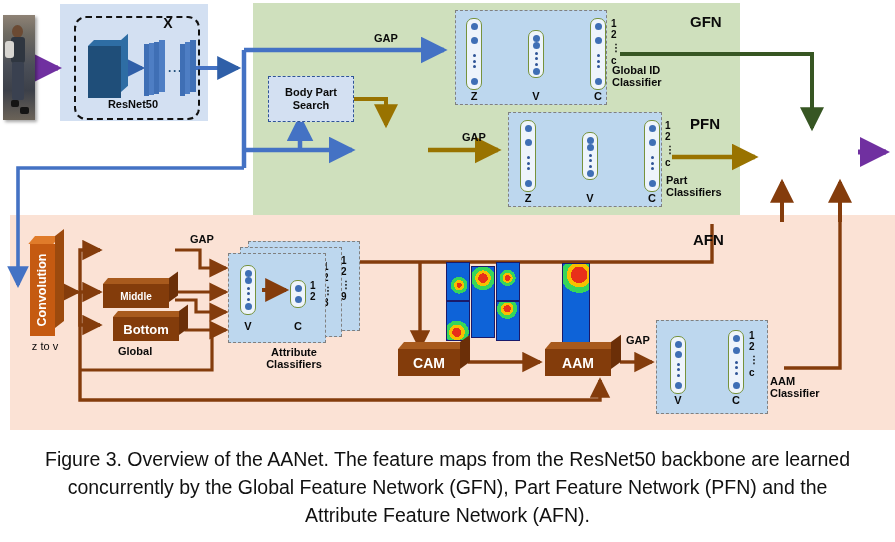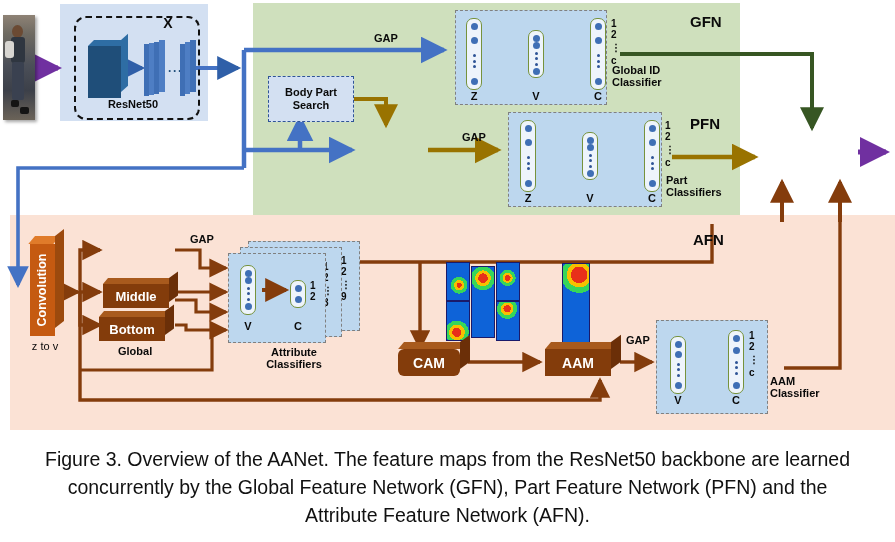--- a/index.html
+++ b/index.html
@@ -296,26 +296,26 @@
     <div class="abs" style="left:5px;top:0;width:25px;height:8px;background:#e07b2a;transform:skewX(-40deg);transform-origin:left top;"></div>
     <div class="abs" style="left:25px;top:0;width:9px;height:92px;background:#9c4a0e;transform:skewY(-38deg);transform-origin:left top;"></div>
     <div class="abs" style="left:0;top:8px;width:25px;height:92px;display:flex;align-items:center;justify-content:center;">
       <span style="color:#fff;font-weight:bold;font-size:12.5px;white-space:nowrap;transform:rotate(-90deg);">Convolution</span>
     </div>
   </div>
   <div class="abs lbl lbl-md" style="left:22px;top:340px;width:46px;text-align:center;font-weight:normal;">z to v</div>
 
   <div class="abs" style="left:103px;top:278px;width:76px;height:30px;">
     <div class="abs" style="left:0;top:6px;width:66px;height:24px;background:#833c0b;display:flex;align-items:center;justify-content:center;">
-      <span style="color:#fff;font-weight:bold;font-size:13px;">Middle</span>
+      <span style="color:#fff;font-weight:bold;font-size:10px;">Middle</span>
     </div>
     <div class="abs" style="left:5px;top:0;width:66px;height:6px;background:#a85a1d;transform:skewX(-40deg);transform-origin:left top;"></div>
     <div class="abs" style="left:66px;top:0;width:9px;height:24px;background:#6b2f08;transform:skewY(-36deg);transform-origin:left top;"></div>
   </div>
-  <div class="abs" style="left:99px;top:311px;width:76px;height:34px;text-decoration:underline;">
+  <div class="abs" style="left:113px;top:311px;width:76px;height:34px;text-decoration:underline;">
     <div class="abs" style="left:0;top:6px;width:66px;height:24px;background:#833c0b;display:flex;align-items:center;justify-content:center;">
       <span style="color:#fff;font-weight:bold;font-size:13px;">Bottom</span>
     </div>
     <div class="abs" style="left:5px;top:0;width:66px;height:6px;background:#a85a1d;transform:skewX(-40deg);transform-origin:left top;"></div>
     <div class="abs" style="left:66px;top:0;width:9px;height:24px;background:#6b2f08;transform:skewY(-36deg);transform-origin:left top;"></div>
   </div>
 
   <div class="abs lbl lbl-md" style="left:190px;top:233px;">GAP</div>
   <div class="abs lbl lbl-md" style="left:118px;top:345px;">Global</div>
 
@@ -378,21 +378,21 @@
     <div class="abs heat" style="left:50px;top:39px;width:22px;height:38px;background:
       radial-gradient(circle at 46% 18%,#e8301a 0 11%,#f7c000 11% 19%,#37d65a 19% 30%,#0e63d8 30% 100%),#0c2fa8;"></div>
   </div>
 
   <div class="abs heat" style="left:562px;top:263px;width:26px;height:78px;background:
      radial-gradient(circle at 62% 14%,#e8301a 0 12%,#f7c000 12% 18%,#37d65a 18% 26%,#0e63d8 26% 100%),
      radial-gradient(circle at 52% 52%,#e8301a 0 10%,#f7c000 10% 16%,#37d65a 16% 24%,rgba(14,99,216,0) 24% 100%),
      radial-gradient(circle at 46% 88%,#e8301a 0 12%,#f7c000 12% 18%,#37d65a 18% 26%,rgba(14,99,216,0) 26% 100%),#0c2fa8;"></div>
 
   <div class="abs" style="left:398px;top:342px;width:72px;height:34px;">
-    <div class="abs" style="left:0;top:7px;width:62px;height:27px;background:#833c0b;display:flex;align-items:center;justify-content:center;border-radius:6px;">
+    <div class="abs" style="left:0;top:7px;width:62px;height:27px;background:#833c0b;display:flex;align-items:center;justify-content:center;">
       <span style="color:#fff;font-weight:bold;font-size:14px;">CAM</span>
     </div>
     <div class="abs" style="left:6px;top:0;width:62px;height:7px;background:#a85a1d;transform:skewX(-40deg);transform-origin:left top;"></div>
     <div class="abs" style="left:62px;top:0;width:10px;height:27px;background:#6b2f08;transform:skewY(-36deg);transform-origin:left top;"></div>
   </div>
 
   <div class="abs" style="left:545px;top:342px;width:76px;height:34px;">
     <div class="abs" style="left:0;top:7px;width:66px;height:27px;background:#833c0b;display:flex;align-items:center;justify-content:center;">
       <span style="color:#fff;font-weight:bold;font-size:14px;">AAM</span>
     </div>

